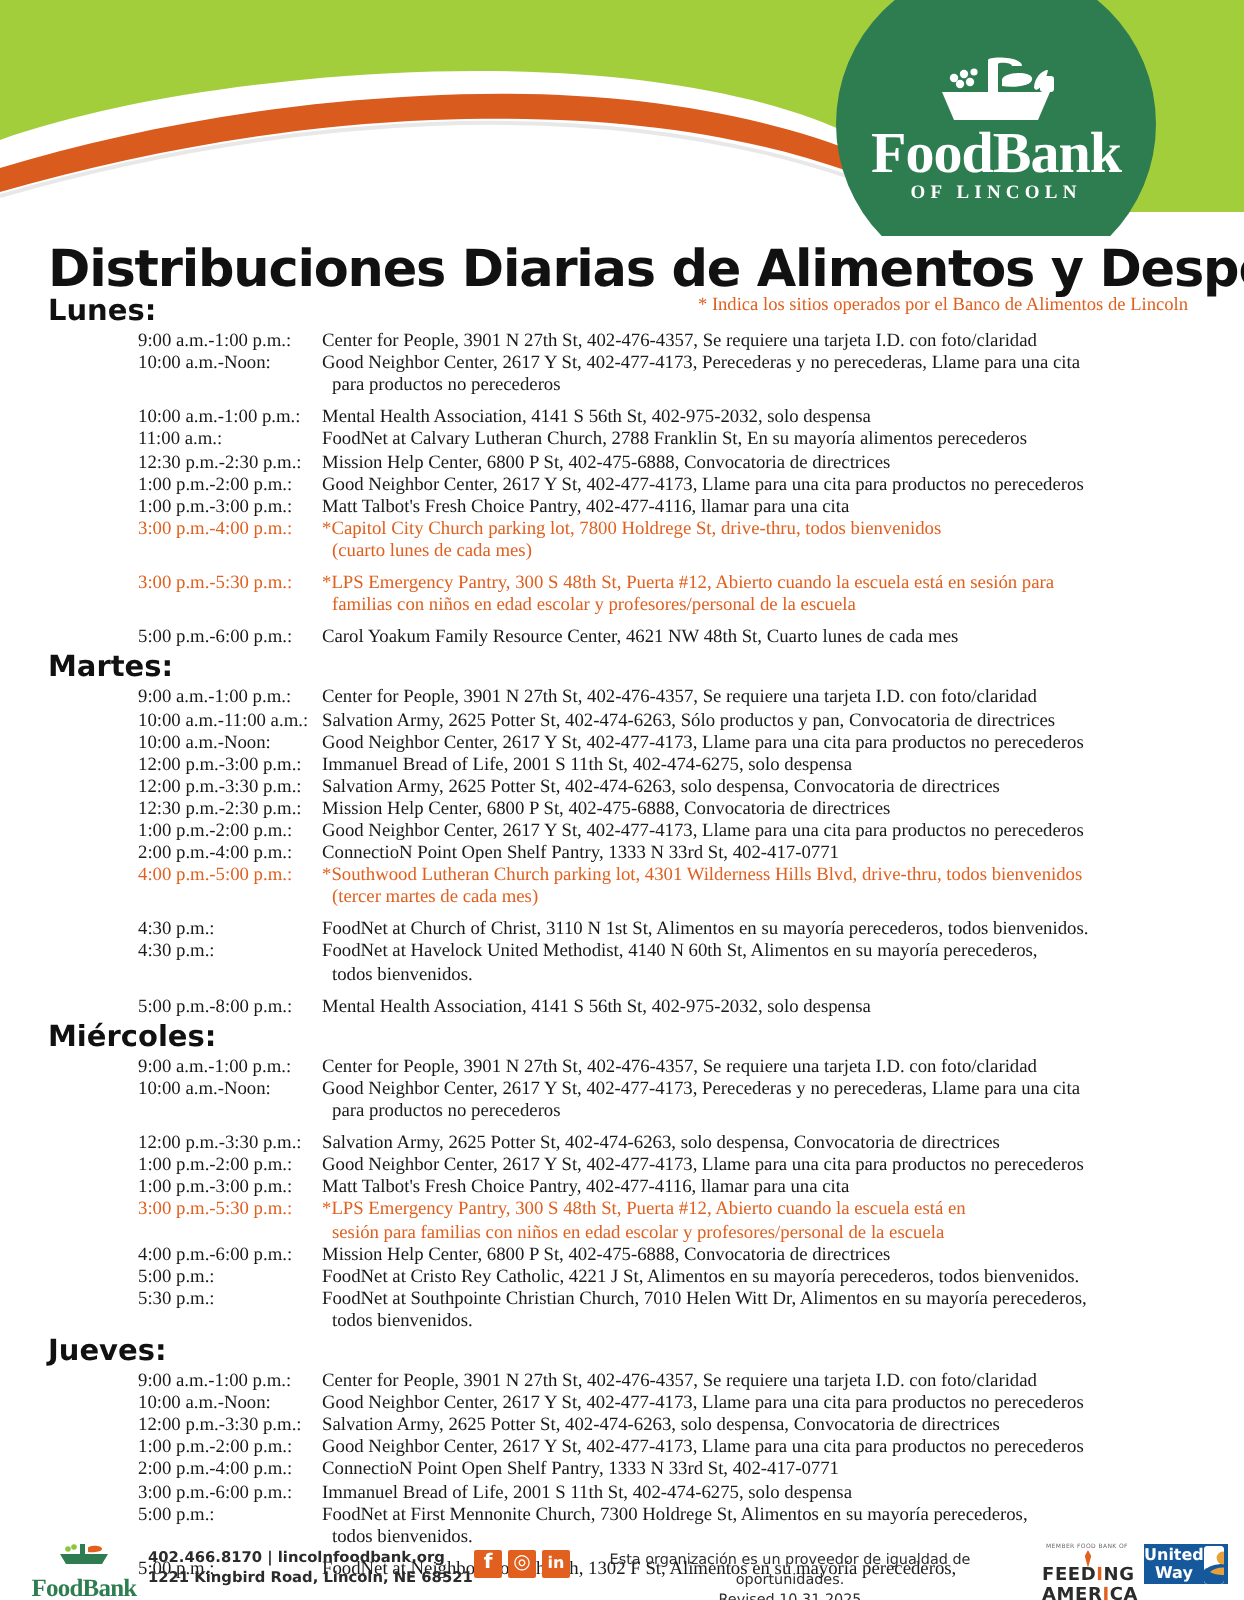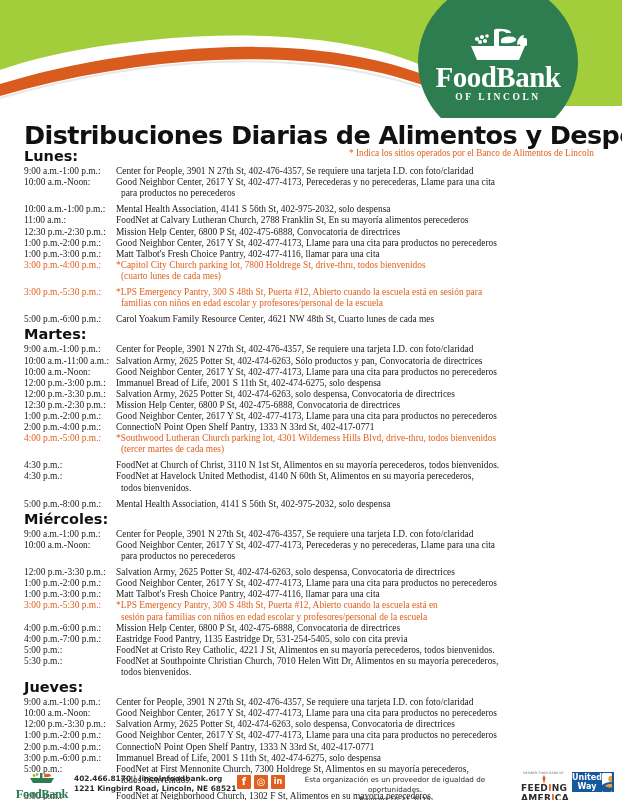--- a/index.html
+++ b/index.html
@@ -90,20 +90,21 @@
     line-height: 1.18;
     padding-top: 1px;
     padding-bottom: 1px;
   }
   .row {
     display: flex;
     font-family: "Liberation Serif", "DejaVu Serif", serif;
     font-size: 9.4px;
     color: #1a1a1a;
     line-height: 11.1px;
+    padding-left: 45px;
   }
   .row.gap-before { margin-top: 5px; }
   .row .time {
     width: 92px;
     flex: 0 0 92px;
     margin-left: 24px;
     white-space: nowrap;
   }
   .row .desc {
     flex: 1 1 auto;
@@ -380,24 +381,20 @@
         <div class="time">1:00 p.m.-3:00 p.m.:</div>
         <div class="desc"><span>Matt Talbot's Fresh Choice Pantry, 402-477-4116, llamar para una cita</span></div>
       </div>
       <div class="row highlight">
         <div class="time">3:00 p.m.-5:30 p.m.:</div>
         <div class="desc"><span>*LPS Emergency Pantry, 300 S 48th St, Puerta #12, Abierto cuando la escuela está en</span><span class="cont">sesión para familias con niños en edad escolar y profesores/personal de la escuela</span></div>
       </div>
       <div class="row">
         <div class="time">4:00 p.m.-6:00 p.m.:</div>
         <div class="desc"><span>Mission Help Center, 6800 P St, 402-475-6888, Convocatoria de directrices</span></div>
-      </div>
-      <div class="row">
-        <div class="time">4:00 p.m.-7:00 p.m.:</div>
-        <div class="desc"><span>Eastridge Food Pantry, 1135 Eastridge Dr, 531-254-5405, solo con cita previa</span></div>
       </div>
       <div class="row">
         <div class="time">5:00 p.m.:</div>
         <div class="desc"><span>FoodNet at Cristo Rey Catholic, 4221 J St, Alimentos en su mayoría perecederos, todos bienvenidos.</span></div>
       </div>
       <div class="row">
         <div class="time">5:30 p.m.:</div>
         <div class="desc"><span>FoodNet at Southpointe Christian Church, 7010 Helen Witt Dr, Alimentos en su mayoría perecederos,</span><span class="cont">todos bienvenidos.</span></div>
       </div>
       <div class="day-heading">Jueves:</div>

